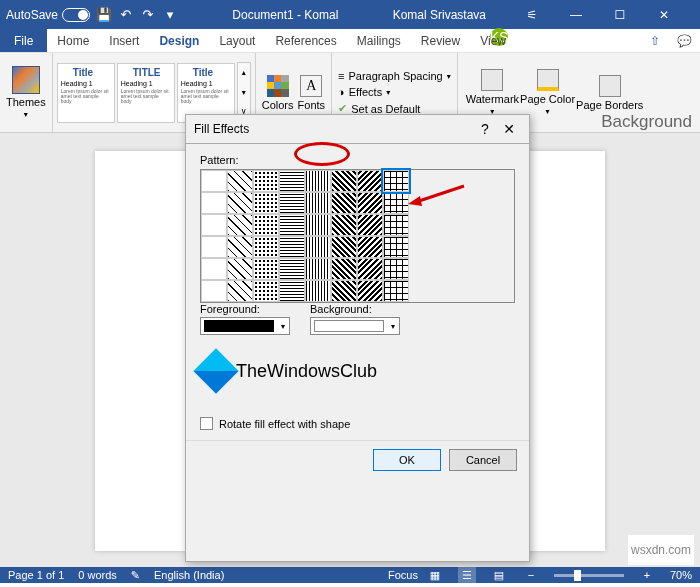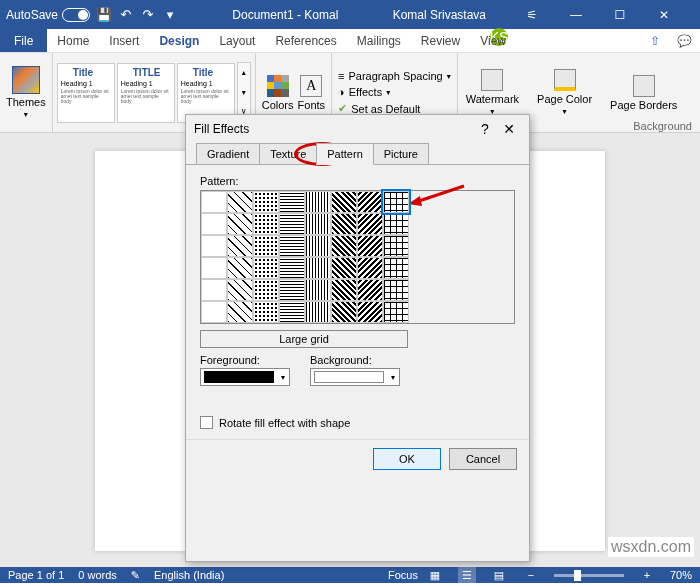--- a/index.html
+++ b/index.html
@@ -41,24 +41,24 @@
 
 .fmt-grp { display: flex; align-items: center; gap: 4px; padding: 4px 6px; border-right: 1px solid #d0d0d0; }
 .fmt-btn { display: flex; flex-direction: column; align-items: center; font-size: 11px; gap: 2px; }
 .colors-icon { width: 22px; height: 22px; display: grid; grid-template-columns: repeat(3,1fr); }
 .colors-icon span { display:block; }
 .fonts-icon { width: 22px; height: 22px; border: 1px solid #888; display:flex; align-items:center; justify-content:center; font-size:14px; font-family: serif; }
 
 .spacing-grp { display: flex; flex-direction: column; justify-content: center; gap: 4px; padding: 4px 6px; font-size: 11px; border-right: 1px solid #d0d0d0; }
 .spacing-row { display: flex; align-items: center; gap: 4px; }
 
-.pagebg-grp { display: flex; align-items: center; gap: 18px; padding: 4px 8px; }
+.pagebg-grp { display: flex; align-items: center; gap: 1px; padding: 4px 8px; }
 .pagebg-btn { display: flex; flex-direction: column; align-items: center; font-size: 11px; gap: 2px; }
 .pagebg-icon { width: 22px; height: 22px; border: 1px solid #888; background: #e8e8e8; }
-.grp-label { position: absolute; bottom: 0; right: 8px; font-size: 11px; color: #666; }
+.grp-label { position: absolute; bottom: 0; right: 8px; font-size: 17px; color: #666; }
 
 
 .docarea { position: relative; height: 434px; background: #e9e9e9; display: flex; justify-content: center; padding-top: 18px; }
 .page { width: 510px; height: 400px; background: #fff; box-shadow: 0 0 5px rgba(0,0,0,0.2); }
 
 
 .dialog { position: absolute; left: 185px; top: 114px; width: 345px; height: 448px; background: #f0f0f0; border: 1px solid #aaa; box-shadow: 2px 2px 8px rgba(0,0,0,0.3); }
 .dlg-title { height: 28px; display: flex; align-items: center; padding: 0 8px; font-size: 12px; }
 .dlg-title .spacer { flex: 1; }
 .dlg-help, .dlg-close { width: 24px; height: 24px; display:flex; align-items:center; justify-content:center; font-size: 14px; cursor: pointer; }
@@ -97,21 +97,21 @@
 
 .circle-annot { position: absolute; left: 294px; top: 142px; width: 56px; height: 24px; border: 3px solid #d40000; border-radius: 50%; pointer-events: none; }
 .arrow-annot { position: absolute; left: 408px; top: 184px; width: 58px; height: 22px; pointer-events: none; }
 
 
 .statusbar { height: 16px; background: #2b579a; color: #fff; display: flex; align-items: center; font-size: 11px; padding: 0 8px; gap: 14px; }
 .statusbar .spacer { flex: 1; }
 .sb-icon { width: 18px; height: 18px; display:flex; align-items:center; justify-content:center; }
 .zoom-slider { width: 70px; height: 3px; background: rgba(255,255,255,0.5); position: relative; }
 .zoom-slider::after { content:""; width:7px; height:11px; background:#fff; position:absolute; left: 20px; top: -4px; }
-.watermark { position: absolute; right: 6px; bottom: 30px; font-size: 16px; color: #888; background: #fff; padding: 1px 3px; }
+.watermark { position: absolute; right: 6px; bottom: 22px; font-size: 12px; color: #888; background: #fff; padding: 8px 3px; }
 </style>
 </head>
 <body>
 
 <div class="titlebar">
   <div class="left">
     <div class="autosave">
       <span>AutoSave</span>
       <span class="toggle"></span>
     </div>
@@ -235,26 +235,20 @@
   <div class="page"></div>
 </div>
 
 <div class="dialog">
   <div class="dlg-title">
     <span>Fill Effects</span>
     <span class="spacer"></span>
     <span class="dlg-help">?</span>
     <span class="dlg-close">✕</span>
   </div>
-  <div class="dlg-tabs">
-    <div class="dtab">Gradient</div>
-    <div class="dtab">Texture</div>
-    <div class="dtab selected">Pattern</div>
-    <div class="dtab">Picture</div>
-  </div>
   <div class="dlg-body">
     <div>Pattern:</div>
     <div class="pattern-grid" id="pgrid">
         <div class="pcell" style="background:#fff"></div>
         <div class="pcell" style="background:repeating-linear-gradient(45deg,#000 0 1px,#fff 1px 6px)"></div>
         <div class="pcell" style="background:radial-gradient(#000 1px,#fff 1px);background-size:4px 4px"></div>
         <div class="pcell" style="background:repeating-linear-gradient(0deg,#000 0 1px,#fff 1px 3px)"></div>
         <div class="pcell" style="background:repeating-linear-gradient(90deg,#000 0 1px,#fff 1px 3px)"></div>
         <div class="pcell" style="background:repeating-linear-gradient(45deg,#000 0 2px,#fff 2px 4px)"></div>
         <div class="pcell" style="background:repeating-linear-gradient(-45deg,#000 0 2px,#fff 2px 4px)"></div>
@@ -293,38 +287,41 @@
         <div class="pcell" style="background:linear-gradient(#000 1px,transparent 1px),linear-gradient(90deg,#000 1px,transparent 1px);background-size:6px 6px;background-color:#fff"></div>
         <div class="pcell" style="background:#fff"></div>
         <div class="pcell" style="background:repeating-linear-gradient(45deg,#000 0 1px,#fff 1px 6px)"></div>
         <div class="pcell" style="background:radial-gradient(#000 1px,#fff 1px);background-size:4px 4px"></div>
         <div class="pcell" style="background:repeating-linear-gradient(0deg,#000 0 1px,#fff 1px 3px)"></div>
         <div class="pcell" style="background:repeating-linear-gradient(90deg,#000 0 1px,#fff 1px 3px)"></div>
         <div class="pcell" style="background:repeating-linear-gradient(45deg,#000 0 2px,#fff 2px 4px)"></div>
         <div class="pcell" style="background:repeating-linear-gradient(-45deg,#000 0 2px,#fff 2px 4px)"></div>
         <div class="pcell" style="background:linear-gradient(#000 1px,transparent 1px),linear-gradient(90deg,#000 1px,transparent 1px);background-size:6px 6px;background-color:#fff"></div>
       </div>
-    <div class="pattern-name">Large grid</div>
     <div class="color-row">
       <div class="color-col">
         <div>Foreground:</div>
         <div class="color-combo">
           <div class="swatch" style="background:#000;"></div>
           <span class="arrow">▾</span>
         </div>
       </div>
       <div class="color-col">
         <div>Background:</div>
         <div class="color-combo">
           <div class="swatch" style="background:#fff; border:1px solid #888;"></div>
           <span class="arrow">▾</span>
         </div>
       </div>
     </div>
 
+    <div class="branding">
+      <div class="brand-logo"></div>
+      <span>TheWindowsClub</span>
+    </div>
 
 
     <div class="rotate-row">
       <div class="checkbox"></div>
       <span>Rotate fill effect with shape</span>
     </div>
   </div>
   <div class="dlg-buttons">
     <button class="dbtn primary">OK</button>
     <button class="dbtn">Cancel</button>

